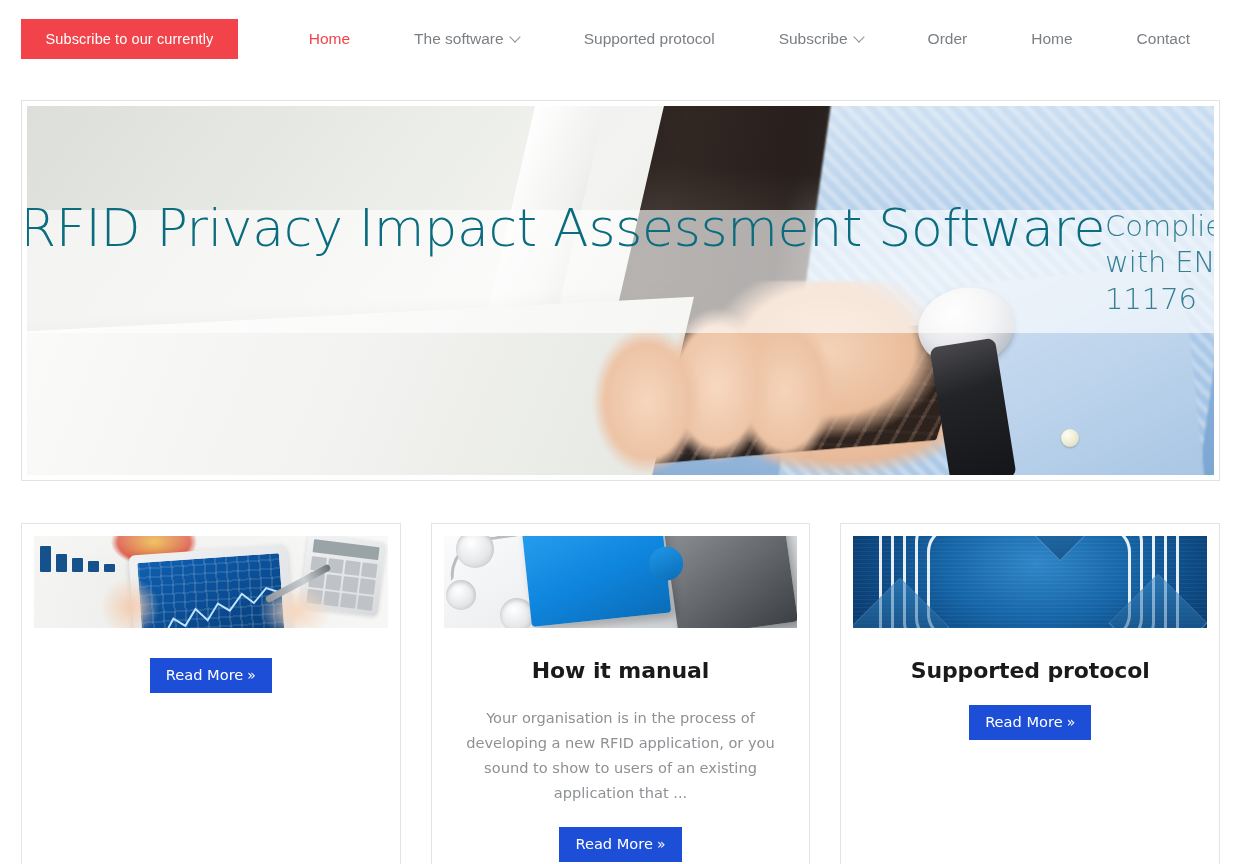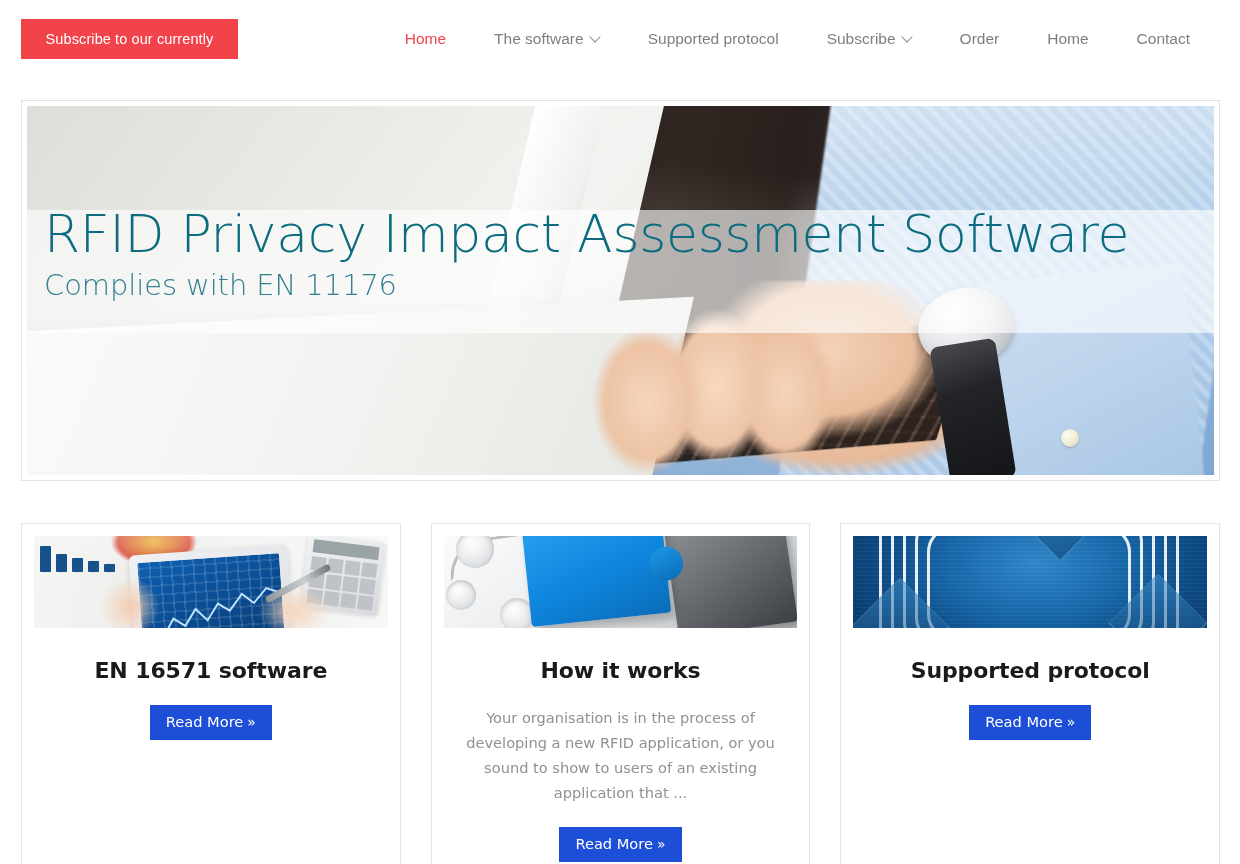--- a/index.html
+++ b/index.html
@@ -41,21 +41,21 @@
     white-space: nowrap;
     display: block;
     text-align: center;
     min-width: 217px;
   }
 
   .main-nav {
     margin-left: auto;
     display: flex;
     align-items: center;
-    gap: 0px;
+    gap: 16px;
     padding-right: 6px;
   }
 
   .nav-item {
     display: flex;
     align-items: center;
     gap: 7px;
     font-size: 15.5px;
     color: #7b7f83;
     text-decoration: none;
@@ -245,26 +245,26 @@
     left: 0;
     top: 104px;
     width: 100%;
     height: 123px;
     background: rgba(255,255,255,.62);
   }
 
   .hero-text {
     position: absolute;
     left: 0;
-    top: 88px;
+    top: 96px;
     width: 100%;
     height: 123px;
     padding-left: 17px;
     display: flex;
-    flex-direction: column;
+    flex-direction: row;
     justify-content: center;
   }
 
   .hero-title {
     font-family: "DejaVu Sans", sans-serif;
     font-weight: 300;
     font-size: 52px;
     line-height: 1.02;
     color: #0a6c7e;
     letter-spacing: -0.3px;
@@ -585,40 +585,39 @@
             <svg class="spark" viewBox="0 0 150 54" preserveAspectRatio="none">
               <polyline points="0,46 12,40 22,48 34,30 46,38 58,22 70,34 82,18 94,26 108,10 120,20 134,6 150,12" fill="none" stroke="#bfe4ff" stroke-width="2"></polyline>
             </svg>
           </div>
         </div>
         <div class="hand-l"></div>
         <div class="hand-r"></div>
         <div class="pen"></div>
       </div>
     </div>
-    <h3 class="card-title">EN 16571 software</h3>
     <div class="card-actions">
       <a class="read-more" href="#">
         <span>Read More</span><span class="arrows">»</span>
       </a>
     </div>
   </article>
 
   <article class="card">
     <div class="card-media">
       <div class="media-puzzle">
         <div class="wire"></div>
         <div class="hole h1"></div>
         <div class="hole h2"></div>
         <div class="hole h3"></div>
         <div class="pz-gray"></div>
         <div class="pz-blue"></div>
       </div>
     </div>
-    <h3 class="card-title">How it works</h3>
+    <h3 class="card-title">How it manual</h3>
     <p class="card-text">Your organisation is in the process of developing a new RFID application, or you sound to show to users of an existing application that ...</p>
     <div class="card-actions">
       <a class="read-more" href="#">
         <span>Read More</span><span class="arrows">»</span>
       </a>
     </div>
   </article>
 
   <article class="card">
     <div class="card-media">

